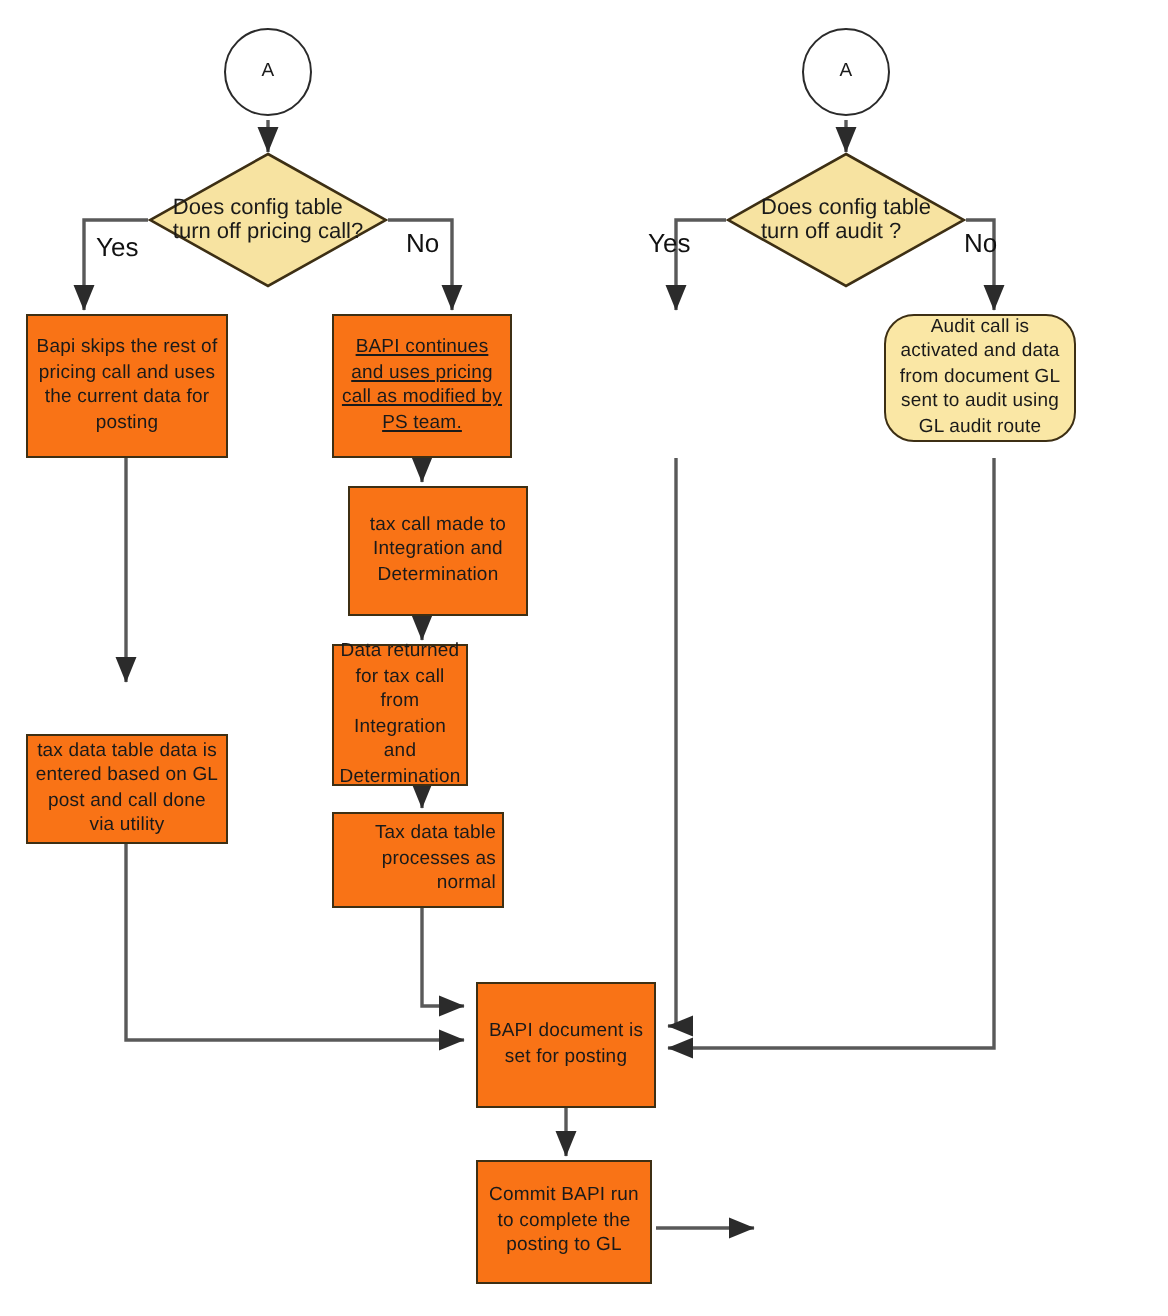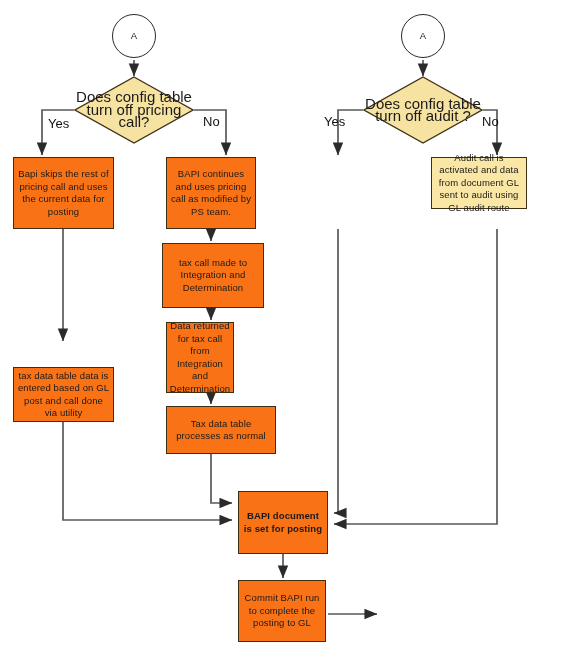--- a/index.html
+++ b/index.html
@@ -59,22 +59,21 @@
   .diamond-wrap svg { position: absolute; left: 0; top: 0; }
   .diamond-label {
     position: absolute;
     left: 0;
     top: 0;
     width: 100%;
     height: 100%;
     display: flex;
     align-items: center;
     justify-content: center;
-    text-align: center;
-    font-size: 15px;
+    font-size: 11px;
     line-height: 12.5px;
     color: #1a1a1a;
   }
   .edge-label {
     position: absolute;
     font-size: 13px;
     color: #111111;
     white-space: nowrap;
   }
 </style>
@@ -157,46 +156,46 @@
 
   <span class="edge-label" style="left:48px; top:116px;">Yes</span>
   <span class="edge-label" style="left:203px; top:114px;">No</span>
   <span class="edge-label" style="left:324px; top:114px;">Yes</span>
   <span class="edge-label" style="left:482px; top:114px;">No</span>
 
   <div class="node proc peach" style="left:13px; top:157px; width:101px; height:72px;">
     <span>Bapi skips the rest of pricing call and uses the current data for posting</span>
   </div>
 
-  <div class="node proc peach" style="left:166px; top:157px; width:90px; height:72px;">
+  <div class="node proc peach" style="left:166px; top:157px; width:90px; height:72px;text-decoration:underline;">
     <span>BAPI continues and uses pricing call as modified by PS team.</span>
   </div>
 
 
-  <div class="node proc lemon" style="left:431px; top:157px; width:96px; height:52px;">
+  <div class="node proc lemon" style="left:442px; top:157px; width:96px; height:64px;border-radius:15px;">
     <span>Audit call is activated and data from document GL sent to audit using GL  audit  route</span>
   </div>
 
-  <div class="node proc peach" style="left:162px; top:243px; width:102px; height:65px;">
+  <div class="node proc peach" style="left:174px; top:243px; width:90px; height:65px;">
     <span>tax call made to Integration and Determination</span>
   </div>
 
   <div class="node proc peach" style="left:166px; top:322px; width:68px; height:71px;">
     <span>Data returned for tax call from Integration and Determination</span>
   </div>
 
   <div class="node proc peach" style="left:13px; top:343px; width:101px; height:55px;margin-top:24px;">
     <span>tax data table data is entered based on GL post and call done via utility</span>
   </div>
 
-  <div class="node proc peach" style="left:166px; top:406px; width:110px; height:48px;">
+  <div class="node proc peach" style="left:166px; top:406px; width:86px; height:48px;text-align:right;">
     <span>Tax data table processes as normal</span>
   </div>
 
-  <div class="node proc peach" style="left:238px; top:491px; width:90px; height:63px;font-weight:bold;">
+  <div class="node proc peach" style="left:238px; top:491px; width:90px; height:63px;">
     <span>BAPI document is set for posting</span>
   </div>
 
   <div class="node proc peach" style="left:238px; top:580px; width:88px; height:62px;">
     <span>Commit BAPI run to complete the posting to GL</span>
   </div>
 
 
 </div>
 

